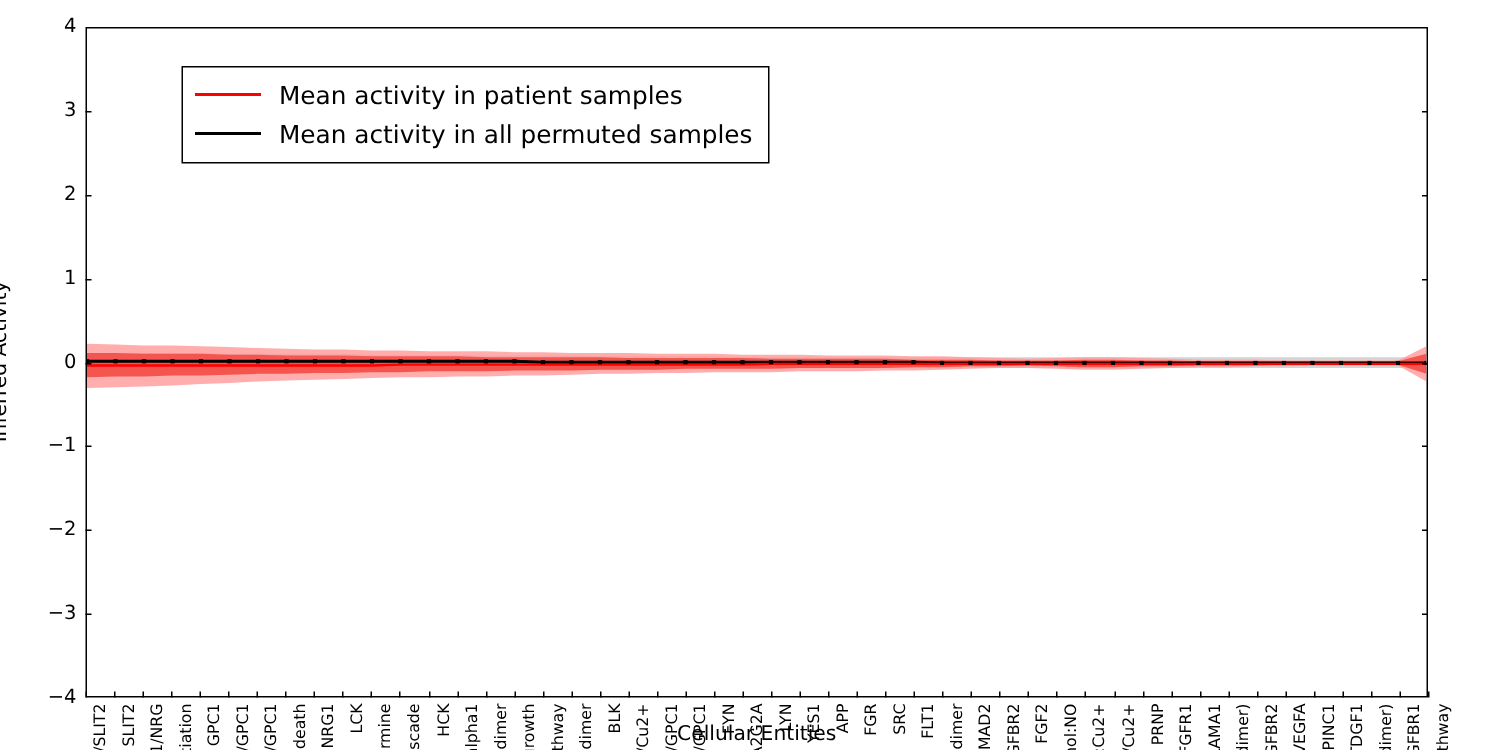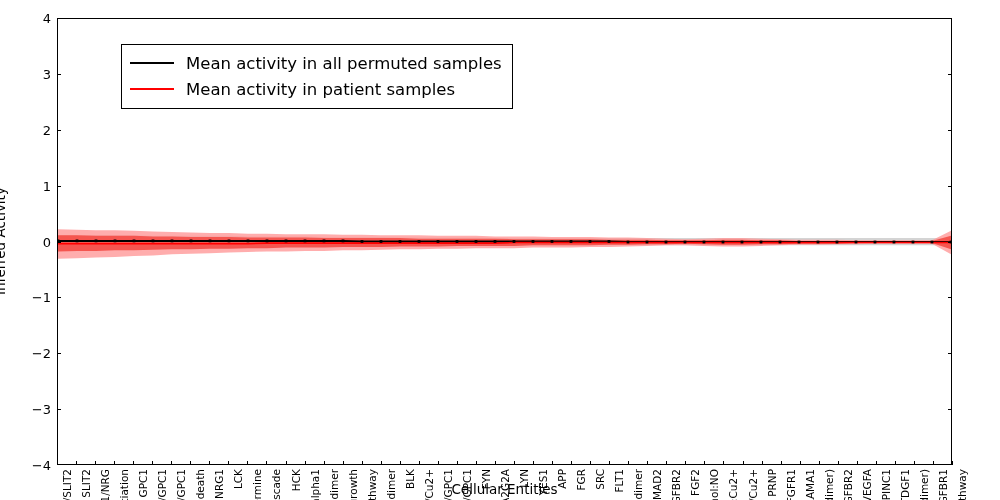--- a/index.html
+++ b/index.html
@@ -211,26 +211,26 @@
           <rect x="817.43" y="222.10" width="2.8" height="2.8" fill="#000000"></rect>
           <rect x="836.47" y="222.10" width="2.8" height="2.8" fill="#000000"></rect>
           <rect x="855.51" y="222.10" width="2.8" height="2.8" fill="#000000"></rect>
           <rect x="874.56" y="222.10" width="2.8" height="2.8" fill="#000000"></rect>
           <rect x="893.60" y="222.10" width="2.8" height="2.8" fill="#000000"></rect>
         </g>
     </svg>
 
     <div id="legend">
       <div class="legend-row">
+        <span class="legend-swatch" style="background:#ff0000"></span>
+        <span class="legend-text">Mean activity in patient samples</span>
+      </div>
+      <div class="legend-row">
         <span class="legend-swatch" style="background:#000000"></span>
         <span class="legend-text">Mean activity in all permuted samples</span>
-      </div>
-      <div class="legend-row">
-        <span class="legend-swatch" style="background:#ff0000"></span>
-        <span class="legend-text">Mean activity in patient samples</span>
       </div>
     </div>
   </div>
 
   <div id="ytick-layer">
       <div class="ytick-label" style="top: 465px; right: 949px;">−4</div>
       <div class="ytick-label" style="top: 409.125px; right: 949px;">−3</div>
       <div class="ytick-mark" style="top: 409.125px;"></div>
       <div class="ytick-mark-right" style="top: 409.125px;"></div>
       <div class="ytick-label" style="top: 353.25px; right: 949px;">−2</div>

